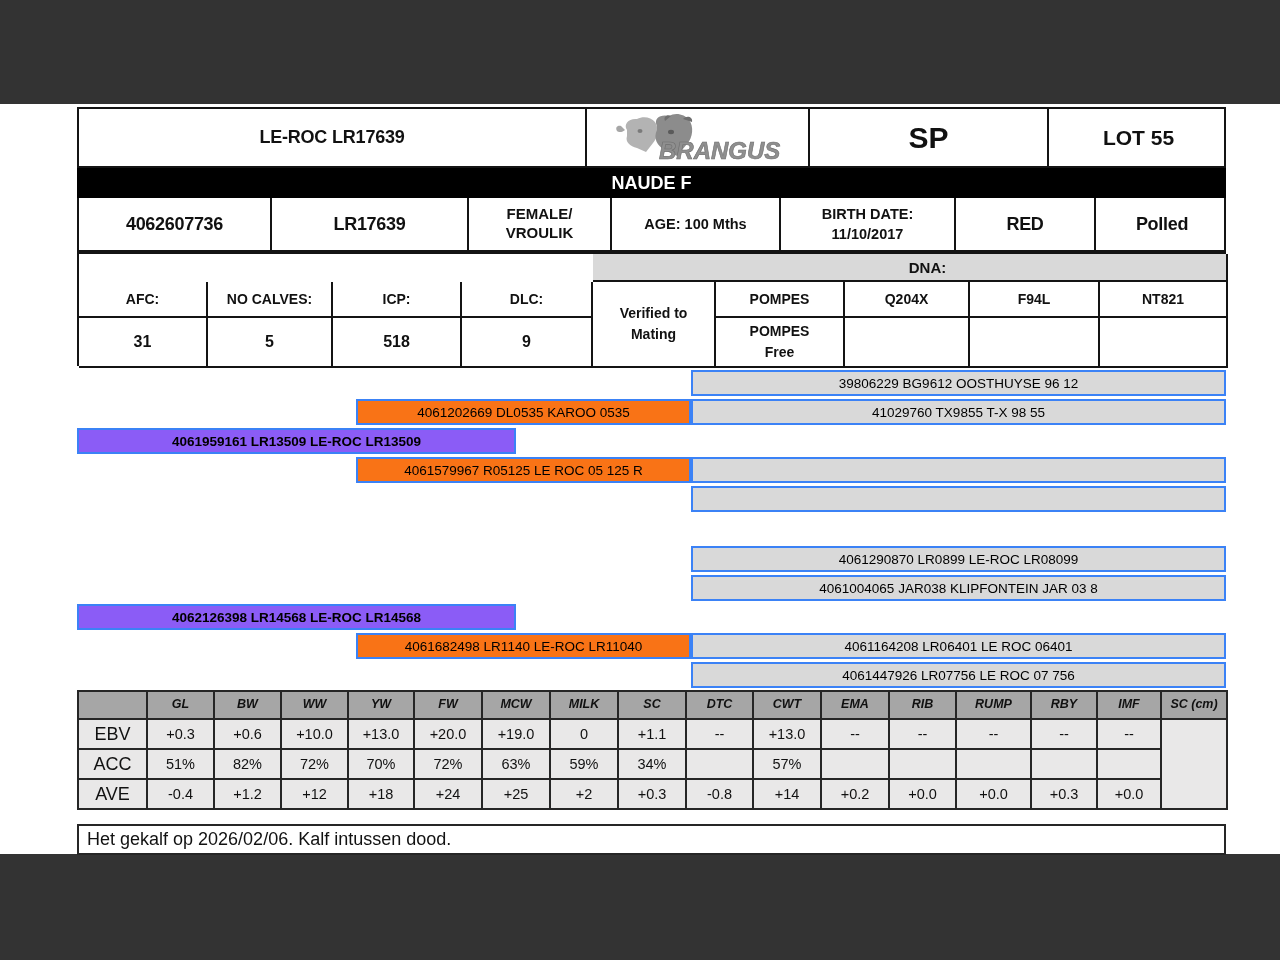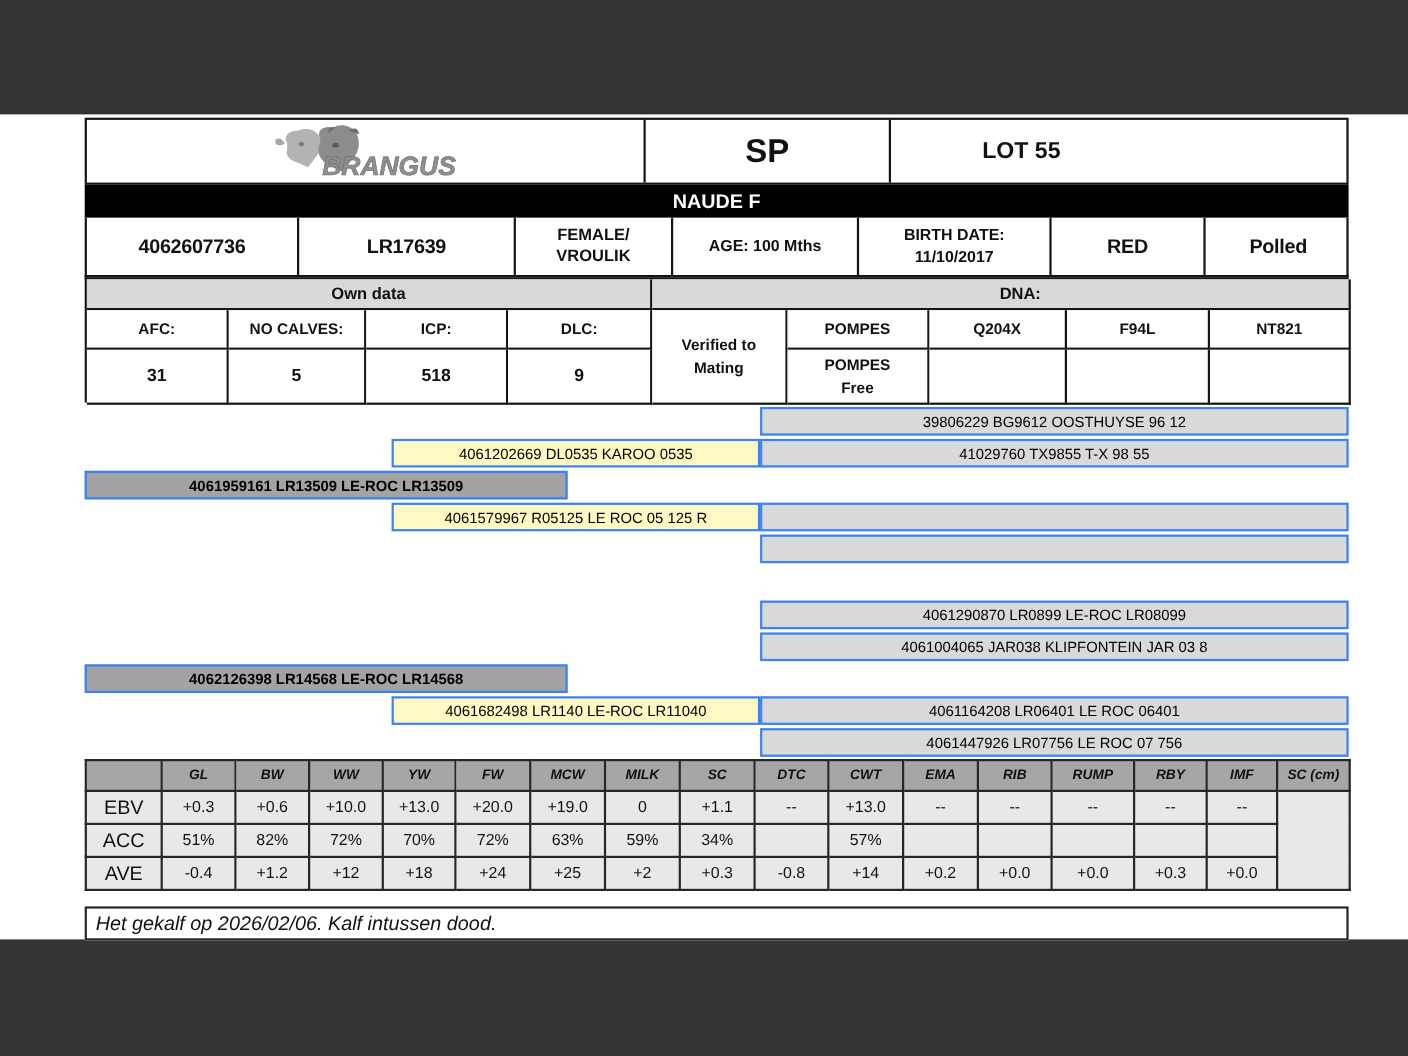--- a/index.html
+++ b/index.html
@@ -53,51 +53,52 @@
   .c1{grid-column:1}.c2{grid-column:2}.c3{grid-column:3}.c4{grid-column:4}.c6{grid-column:6}.c7{grid-column:7}.c8{grid-column:8}.c9{grid-column:9}
   .verified { grid-column:5; grid-row:2/4; font-size:14px; line-height:1.5; }
   .wrap-80 { width:84px; }
   .wrap-72 { width:72px; line-height:1.5; }
 
   
   .pedigree { position:absolute; top:263px; left:0; width:1149px; height:318px; }
   .ped-box { position:absolute; height:26px; border:2px solid #3b82f6;
              display:flex; align-items:center; justify-content:center;
              font-size:13.5px; color:#000; white-space:nowrap; }
-  .g1 { left:0; width:439px; background:#a3a3a3; font-weight:bold; }
-  .g2 { left:279px; width:335px; background:#fef9c3;text-align:center; }
+  .g1 { left:0; width:439px; background:#8b5cf6; font-weight:bold; }
+  .g2 { left:279px; width:335px; background:#f97316;text-align:center; }
   .g3 { left:614px; width:535px; background:#d9d9d9; }
   .pr0{top:0}.pr1{top:29px}.pr2{top:58px}.pr3{top:87px}.pr4{top:116px}
   .pr5{top:176px}.pr6{top:205px}.pr7{top:234px}.pr8{top:263px}.pr9{top:292px}
 
   
   .ebv { position:absolute; top:583px; left:0; width:1149px; border-collapse:collapse; table-layout:fixed; }
   .ebv td { border:2px solid #262626; text-align:center; vertical-align:middle;
             background:#e9e8e8; font-size:14.5px; overflow:hidden; }
   .ebv tr.head td { background:#a6a6a6; font-weight:bold; font-size:12.5px; line-height:1.25; height:28px;font-style:italic; }
   .ebv tr.data td { height:30px; }
   .ebv td.rowlabel { font-size:18px; }
   .ebv td.merged { background:#e9e8e8; }
 
   
   .note { position:absolute; top:717px; left:0; width:1149px; height:31px; background:#fff;
           border:2px solid #262626; display:flex; align-items:center;
-          padding-left:8px; font-size:18px;font-style:italic; }
+          padding-left:8px; font-size:18px; }
 
   
   .logo-wrap { display:flex; align-items:center; justify-content:center; }
 </style>
 </head>
 <body>
 
 <div class="white-band"></div>
 
 <div class="content">
 
   <div class="hdr">
+    <div class="hdr-title">LE-ROC LR17639</div>
     <div class="logo-wrap">
       <svg width="170" height="52" viewBox="0 0 170 52">
         <g>
           <path d="M14 18 C10 12 16 6 24 7 C30 4 38 5 42 10 C46 15 45 26 40 31 L33 40 L24 36 C17 34 12 30 14 24 Z" fill="#b3b3b3"></path>
           <path d="M8 14 C4 13 2 16 4 19 C6 21 10 20 12 18 Z" fill="#a6a6a6"></path>
           <path d="M44 14 C40 6 48 2 56 4 C62 0 72 2 76 8 C81 14 80 26 74 32 L64 44 L52 38 C44 34 40 26 44 18 Z" fill="#8c8c8c"></path>
           <path d="M52 9 C50 5 54 2 58 4 Z" fill="#6e6e6e"></path>
           <path d="M70 7 C74 3 80 5 79 10 Z" fill="#6e6e6e"></path>
           <ellipse cx="58" cy="20" rx="3" ry="2.2" fill="#5a5a5a"></ellipse>
           <ellipse cx="27" cy="19" rx="2.5" ry="2" fill="#7a7a7a"></ellipse>
@@ -120,21 +121,20 @@
     <div class="v-sm">AGE: 100 Mths</div>
     <div class="v-sm">
       <span>BIRTH DATE:</span>
       <span>11/10/2017</span>
     </div>
     <div class="v-lg">RED</div>
     <div class="v-lg">Polled</div>
   </div>
 
   <div class="odgrid">
-    <div class="sect-title t-own">Own data</div>
     <div class="sect-title t-dna">DNA:</div>
 
     <div class="lbl r2 c1">AFC:</div>
     <div class="lbl r2 c2">NO CALVES:</div>
     <div class="lbl r2 c3">ICP:</div>
     <div class="lbl r2 c4">DLC:</div>
 
     <div class="val r3 c1">31</div>
     <div class="val r3 c2">5</div>
     <div class="val r3 c3">518</div>

